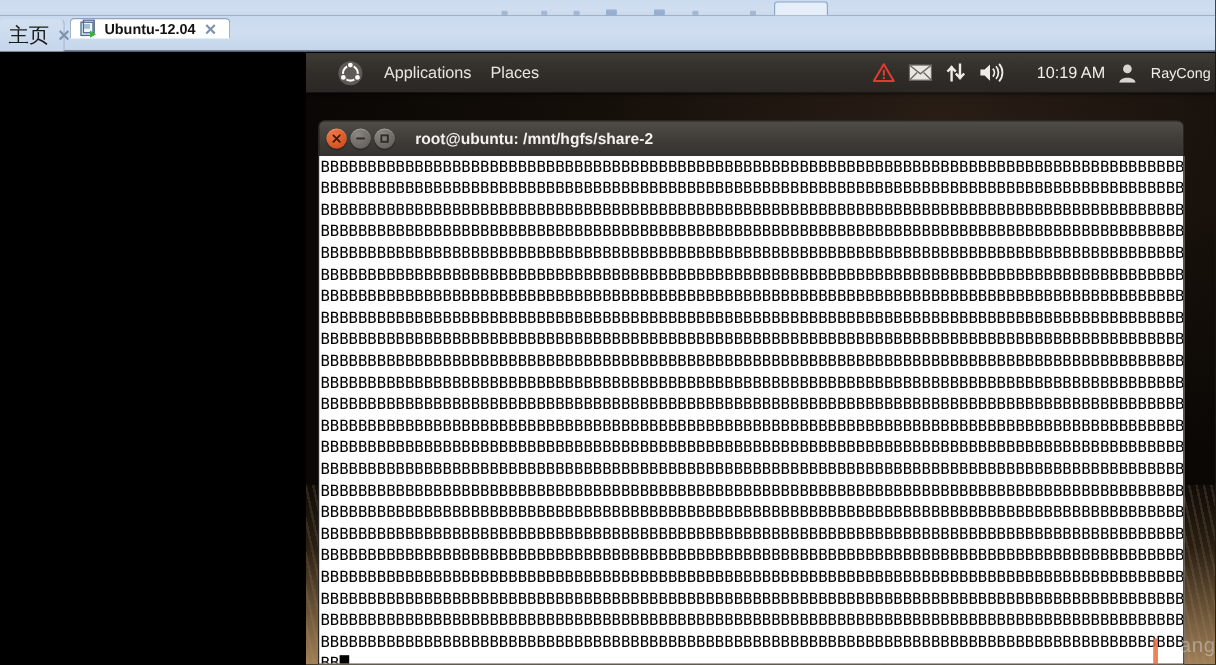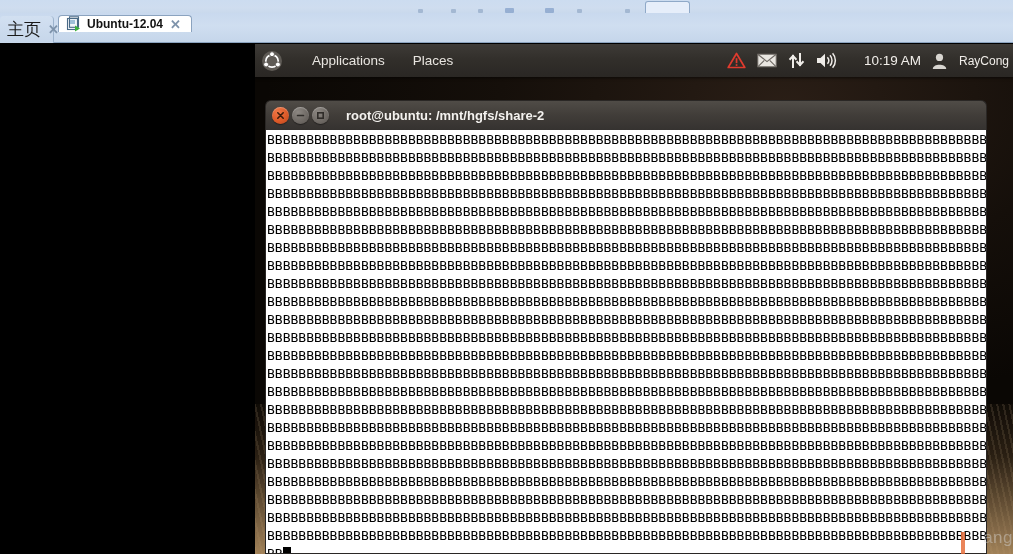--- a/index.html
+++ b/index.html
@@ -138,22 +138,22 @@
     width: 758px; height: 33px;
     background: linear-gradient(to bottom, #3e3b37 0%, #312e2a 50%, #2a2724 100%);
     display: flex;
     align-items: center;
     z-index: 20;
     box-shadow: 0 1px 3px rgba(0,0,0,0.6);
   }
   #panel-left {
     display: flex;
     align-items: center;
-    padding-left: 6px;
-    gap: 12px;
+    padding-left: 26px;
+    gap: 0px;
   }
   #ubuntu-logo {
     width: 22px; height: 22px;
     margin-right: 9px;
     flex: 0 0 22px;
   }
   .panel-menu {
     color: #e8e5e0;
     font-size: 13.5px;
     padding: 3px 8px;

